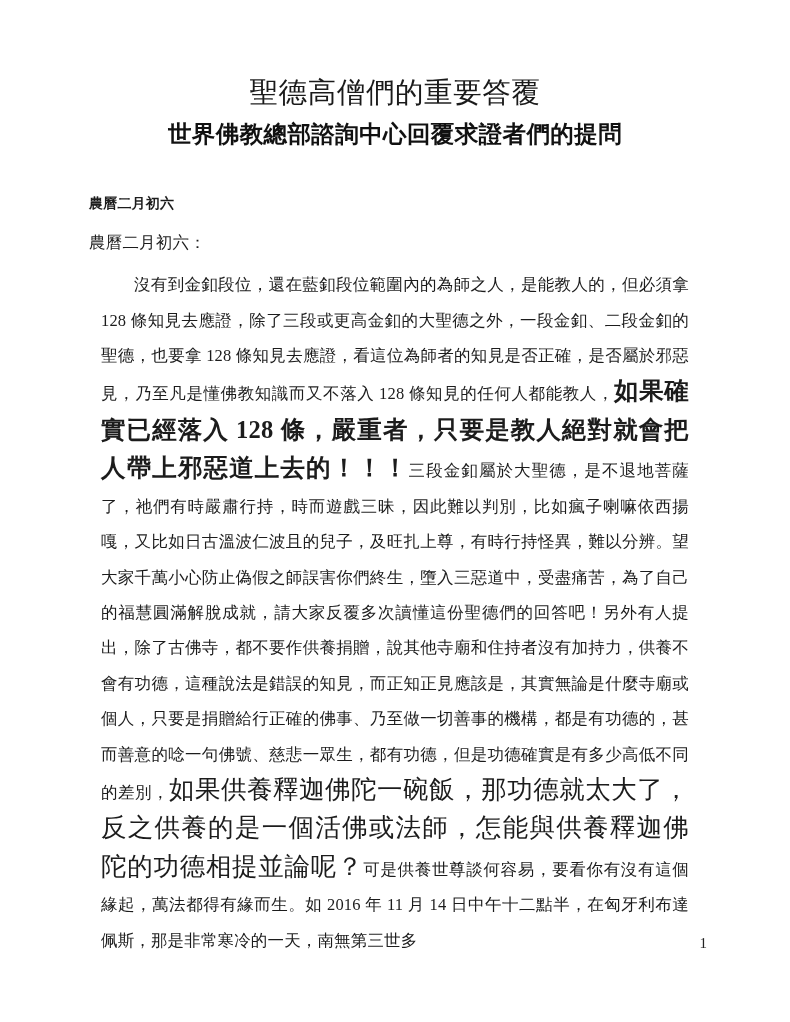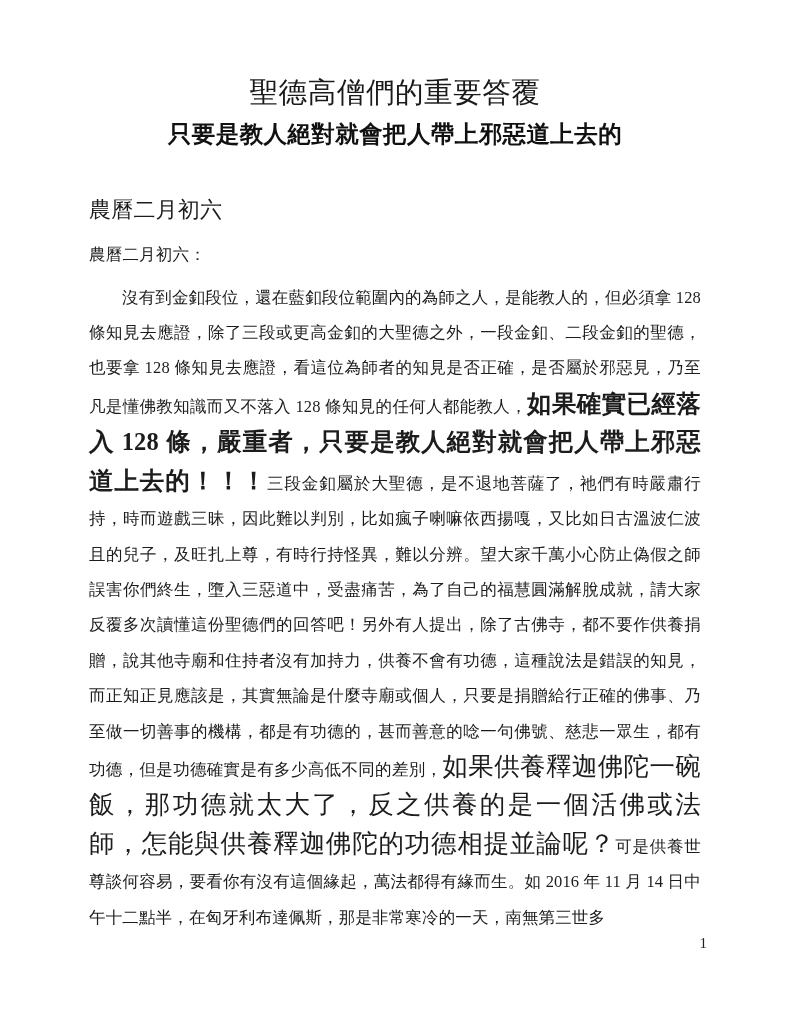--- a/index.html
+++ b/index.html
@@ -53,38 +53,38 @@
   .doc-body {
     position: absolute;
     left: 89px;
     top: 193px;
     width: 612px;
     color: #1c1c1c;
     font-family: "Liberation Serif", "DejaVu Serif", serif;
   }
 
   .date-line {
-    font-size: 22px;
-    font-weight: 400;
+    font-size: 14px;
+    font-weight: 700;
     line-height: 1.55;
     margin: 0 0 15px 0;
     letter-spacing: 0.2px;
   }
 
   .answer-label {
     font-size: 16.5px;
     font-weight: 400;
     line-height: 1.55;
     margin: 0 0 12px 0;
     letter-spacing: 0.2px;
   }
 
   
   .answer-body {
-    margin: 0;
+    margin: 12px;
     font-size: 16.5px;
     line-height: 35.4px;
     text-align: justify;
     text-justify: inter-character;
     text-indent: 2em;
     letter-spacing: 0.15px;
     word-break: break-all;
   }
 
   .answer-body .seg-normal {
@@ -118,21 +118,21 @@
     text-align: right;
   }
 </style>
 </head>
 <body>
 
 <div class="page">
 
   <div class="doc-header">
     <div class="doc-title">聖德高僧們的重要答覆</div>
-    <div class="doc-subtitle">只要是教人絕對就會把人帶上邪惡道上去的</div>
+    <div class="doc-subtitle">世界佛教總部諮詢中心回覆求證者們的提問</div>
   </div>
 
   <div class="doc-body">
 
     <p class="date-line">農曆二月初六</p>
 
     <p class="answer-label">農曆二月初六：</p>
 
     <p class="answer-body"><span class="seg-normal">沒有到金釦段位，還在藍釦段位範圍內的為師之人，是能教人的，但必須拿 128 條知見去應證，除了三段或更高金釦的大聖德之外，一段金釦、二段金釦的聖德，也要拿 128 條知見去應證，看這位為師者的知見是否正確，是否屬於邪惡見，乃至凡是懂佛教知識而又不落入 128 條知見的任何人都能教人，</span><span class="seg-big-bold">如果確實已經落入 128 條，嚴重者，只要是教人絕對就會把人帶上邪惡道上去的！！！</span><span class="seg-normal">三段金釦屬於大聖德，是不退地菩薩了，祂們有時嚴肅行持，時而遊戲三昧，因此難以判別，比如瘋子喇嘛依西揚嘎，又比如日古溫波仁波且的兒子，及旺扎上尊，有時行持怪異，難以分辨。望大家千萬小心防止偽假之師誤害你們終生，墮入三惡道中，受盡痛苦，為了自己的福慧圓滿解脫成就，請大家反覆多次讀懂這份聖德們的回答吧！另外有人提出，除了古佛寺，都不要作供養捐贈，說其他寺廟和住持者沒有加持力，供養不會有功德，這種說法是錯誤的知見，而正知正見應該是，其實無論是什麼寺廟或個人，只要是捐贈給行正確的佛事、乃至做一切善事的機構，都是有功德的，甚而善意的唸一句佛號、慈悲一眾生，都有功德，但是功德確實是有多少高低不同的差別，</span><span class="seg-big">如果供養釋迦佛陀一碗飯，那功德就太大了，反之供養的是一個活佛或法師，怎能與供養釋迦佛陀的功德相提並論呢？</span><span class="seg-normal">可是供養世尊談何容易，要看你有沒有這個緣起，萬法都得有緣而生。如 2016 年 11 月 14 日中午十二點半，在匈牙利布達佩斯，那是非常寒冷的一天，南無第三世多</span></p>
 

